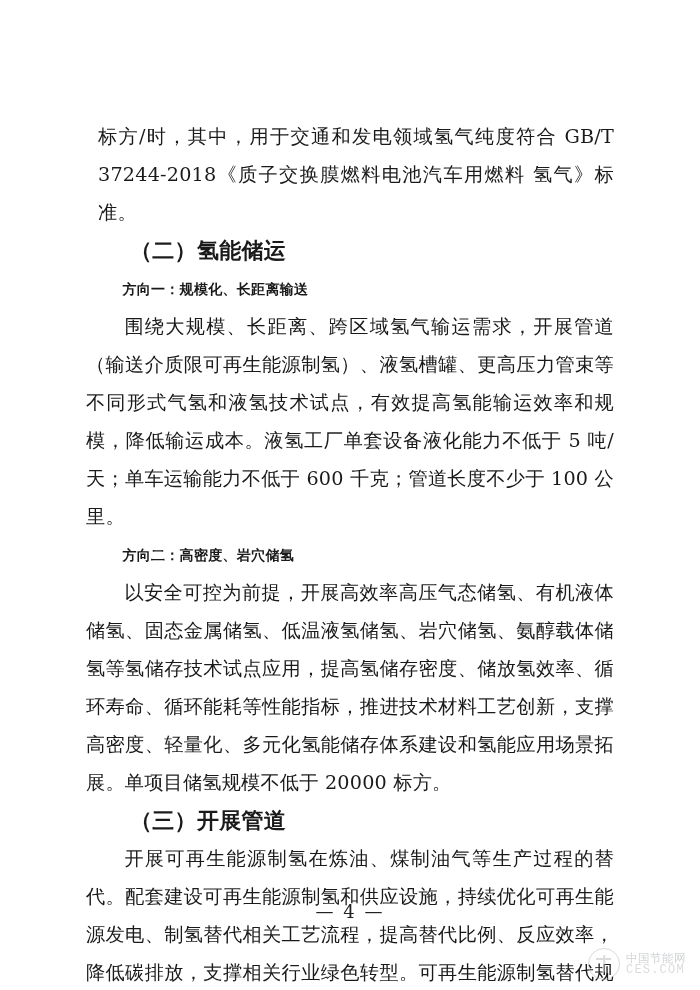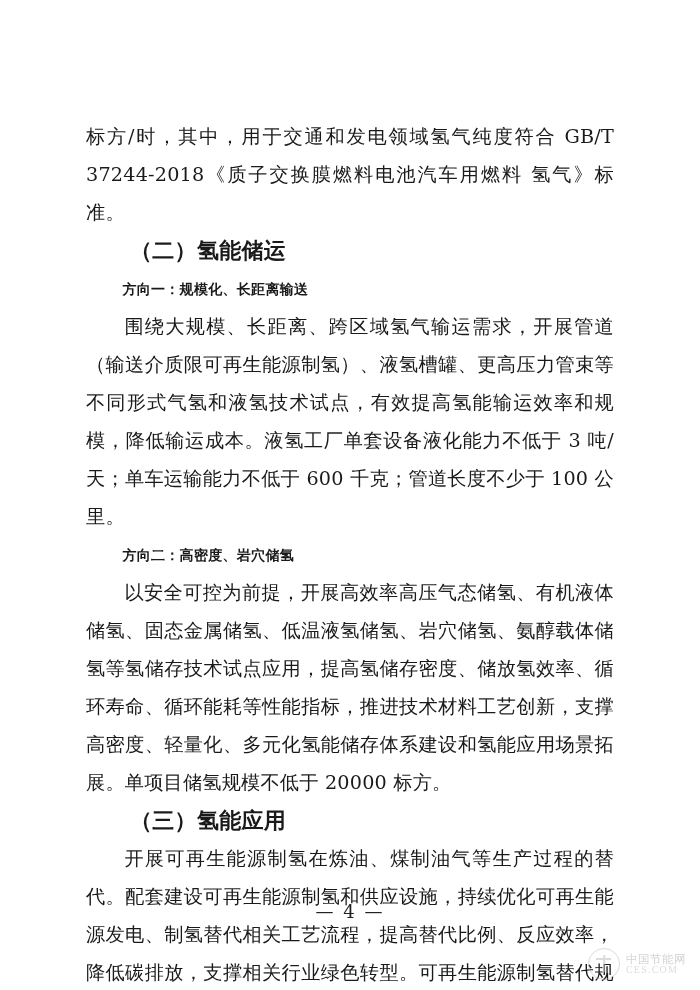--- a/index.html
+++ b/index.html
@@ -29,20 +29,21 @@
     text-align: justify;
     text-justify: inter-ideograph;
     letter-spacing: 0.2px;
     margin: 0;
   }
   .para {
     text-indent: 2em;
   }
   .para-noindent {
     text-indent: 0;
+    margin-left: 12px;
   }
   .heading {
     font-family: "DejaVu Sans", "Liberation Sans", sans-serif;
     font-weight: bold;
     font-size: 22px;
     line-height: 38px;
     text-indent: 2em;
     margin: 0;
     letter-spacing: 0.3px;
   }
@@ -108,44 +109,44 @@
     line-height: 1.05;
     justify-content: space-between;
   }
   .wm-cn {
     font-size: 11.5px;
     color: #a9adb2;
     font-family: "DejaVu Sans", "Liberation Sans", sans-serif;
     letter-spacing: 0.5px;
   }
   .wm-en {
-    font-size: 10px;
+    font-size: 12px;
     color: #bcc0c4;
-    font-family: Liberation Serif, serif;
+    font-family: Liberation Mono, monospace;
     letter-spacing: 1.2px;
   }
 </style>
 </head>
 <body>
 
 <div class="page">
 
   <p class="body-text para-noindent">标方/时，其中，用于交通和发电领域氢气纯度符合 GB/T 37244-2018《质子交换膜燃料电池汽车用燃料 氢气》标准。</p>
 
   <p class="heading">（二）氢能储运</p>
 
   <p class="subheading">方向一：规模化、长距离输送</p>
 
-  <p class="body-text para">围绕大规模、长距离、跨区域氢气输运需求，开展管道（输送介质限可再生能源制氢）、液氢槽罐、更高压力管束等不同形式气氢和液氢技术试点，有效提高氢能输运效率和规模，降低输运成本。液氢工厂单套设备液化能力不低于 3 吨/天；单车运输能力不低于 600 千克；管道长度不少于 100 公里。</p>
+  <p class="body-text para">围绕大规模、长距离、跨区域氢气输运需求，开展管道（输送介质限可再生能源制氢）、液氢槽罐、更高压力管束等不同形式气氢和液氢技术试点，有效提高氢能输运效率和规模，降低输运成本。液氢工厂单套设备液化能力不低于 5 吨/天；单车运输能力不低于 600 千克；管道长度不少于 100 公里。</p>
 
   <p class="subheading">方向二：高密度、岩穴储氢</p>
 
   <p class="body-text para">以安全可控为前提，开展高效率高压气态储氢、有机液体储氢、固态金属储氢、低温液氢储氢、岩穴储氢、氨醇载体储氢等氢储存技术试点应用，提高氢储存密度、储放氢效率、循环寿命、循环能耗等性能指标，推进技术材料工艺创新，支撑高密度、轻量化、多元化氢能储存体系建设和氢能应用场景拓展。单项目储氢规模不低于 20000 标方。</p>
 
-  <p class="heading">（三）氢能应用</p>
+  <p class="heading">（三）开展管道</p>
 
 
   <p class="body-text para">开展可再生能源制氢在炼油、煤制油气等生产过程的替代。配套建设可再生能源制氢和供应设施，持续优化可再生能源发电、制氢替代相关工艺流程，提高替代比例、反应效率，降低碳排放，支撑相关行业绿色转型。可再生能源制氢替代规模不低于 1000 吨/年。</p>
 
 </div>
 
 <div class="page-number">— 4 —</div>
 
 <div class="watermark">
   <span class="wm-logo"></span>

